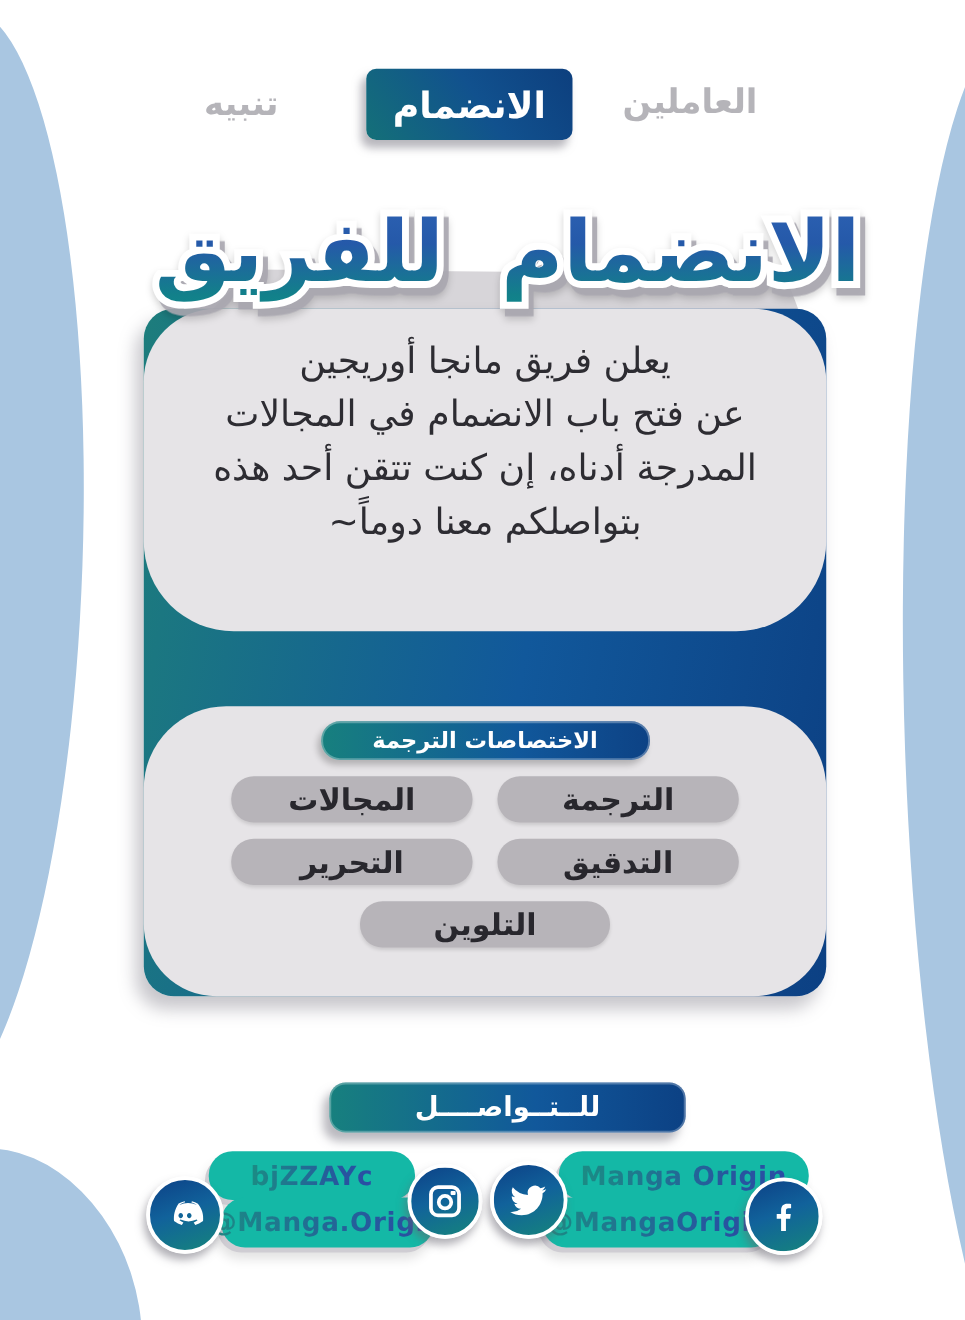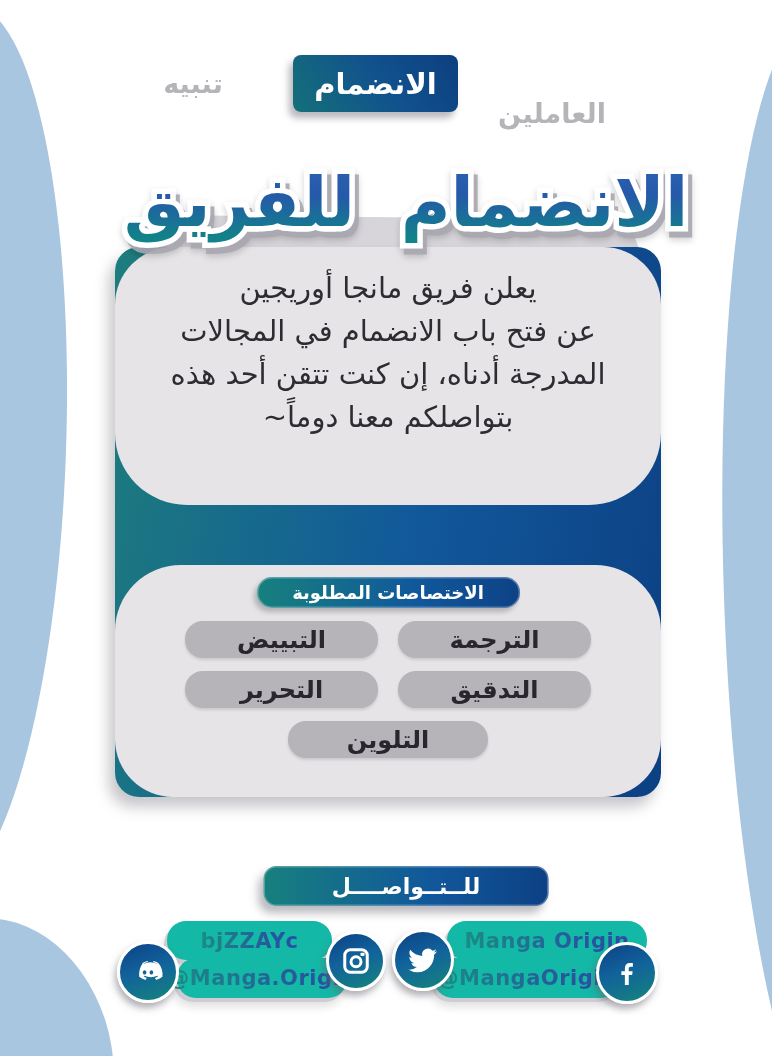--- a/index.html
+++ b/index.html
@@ -9,21 +9,21 @@
   
   .blob{position:absolute;background:#a9c6e1;border-radius:50%;}
   .blob-left{left:-150px;top:6px;width:216px;height:886px;transform:rotate(2deg);}
   .blob-right{right:-138px;top:16px;width:226px;height:1160px;transform:rotate(-2deg);}
   .blob-bottom-left{left:-95px;bottom:-130px;width:205px;height:270px;transform:rotate(-18deg);}
 
   
   .tabs{position:absolute;left:0;top:0;width:100%;height:130px;z-index:5;}
   .tab-plain{position:absolute;color:#b5b4b9;font-size:27px;font-weight:bold;direction:rtl;text-align:center;cursor:pointer;}
   .tab-notice{left:150px;top:68px;width:86px;}
-  .tab-workers{left:472px;top:66px;width:160px;margin-top:32px;}
+  .tab-workers{left:472px;top:66px;width:160px;}
   .tab-active{position:absolute;left:293px;top:55px;width:165px;height:57px;border-radius:8px;
     background:linear-gradient(55deg,#147078 0%,#11518e 55%,#0d3f7e 100%);
     box-shadow:-4px 6px 7px rgba(125,123,135,.55);
     color:#fff;font-size:29px;font-weight:bold;display:flex;align-items:center;justify-content:center;direction:rtl;cursor:pointer;}
 
   
   .title-slab{position:absolute;left:146px;top:212px;width:502px;height:60px;background:#d7d5d9;
     clip-path:polygon(0% 100%,11% 6%,96% 12%,100% 100%);z-index:1;}
   .title-wrap{position:absolute;left:0;top:152px;width:100%;text-align:center;z-index:3;direction:rtl;}
   .title-layer{font-size:68px;font-weight:800;letter-spacing:1px;word-spacing:22px;line-height:1.5;white-space:nowrap;}
@@ -104,24 +104,24 @@
   <div class="card">
     <div class="card-top">
       <p class="intro">
         <span>يعلن فريق مانجا أوريجين</span>
         <span>عن فتح باب الانضمام في المجالات</span>
         <span>المدرجة أدناه، إن كنت تتقن أحد هذه</span>
         <span>بتواصلكم معنا دوماً~</span>
       </p>
     </div>
     <div class="card-bottom">
-      <div class="spec-header">الاختصاصات المطلوبة</div>
+      <div class="spec-header">الاختصاصات الترجمة</div>
       <div class="pills">
         <div class="pill">الترجمة</div>
-        <div class="pill">التبييض</div>
+        <div class="pill">المجالات</div>
         <div class="pill">التدقيق</div>
         <div class="pill">التحرير</div>
         <div class="pill pill-wide">التلوين</div>
       </div>
     </div>
   </div>
 
   <div class="contact-header">للــتــواصــــل</div>
 
   <div class="social-pill pill-discord">

